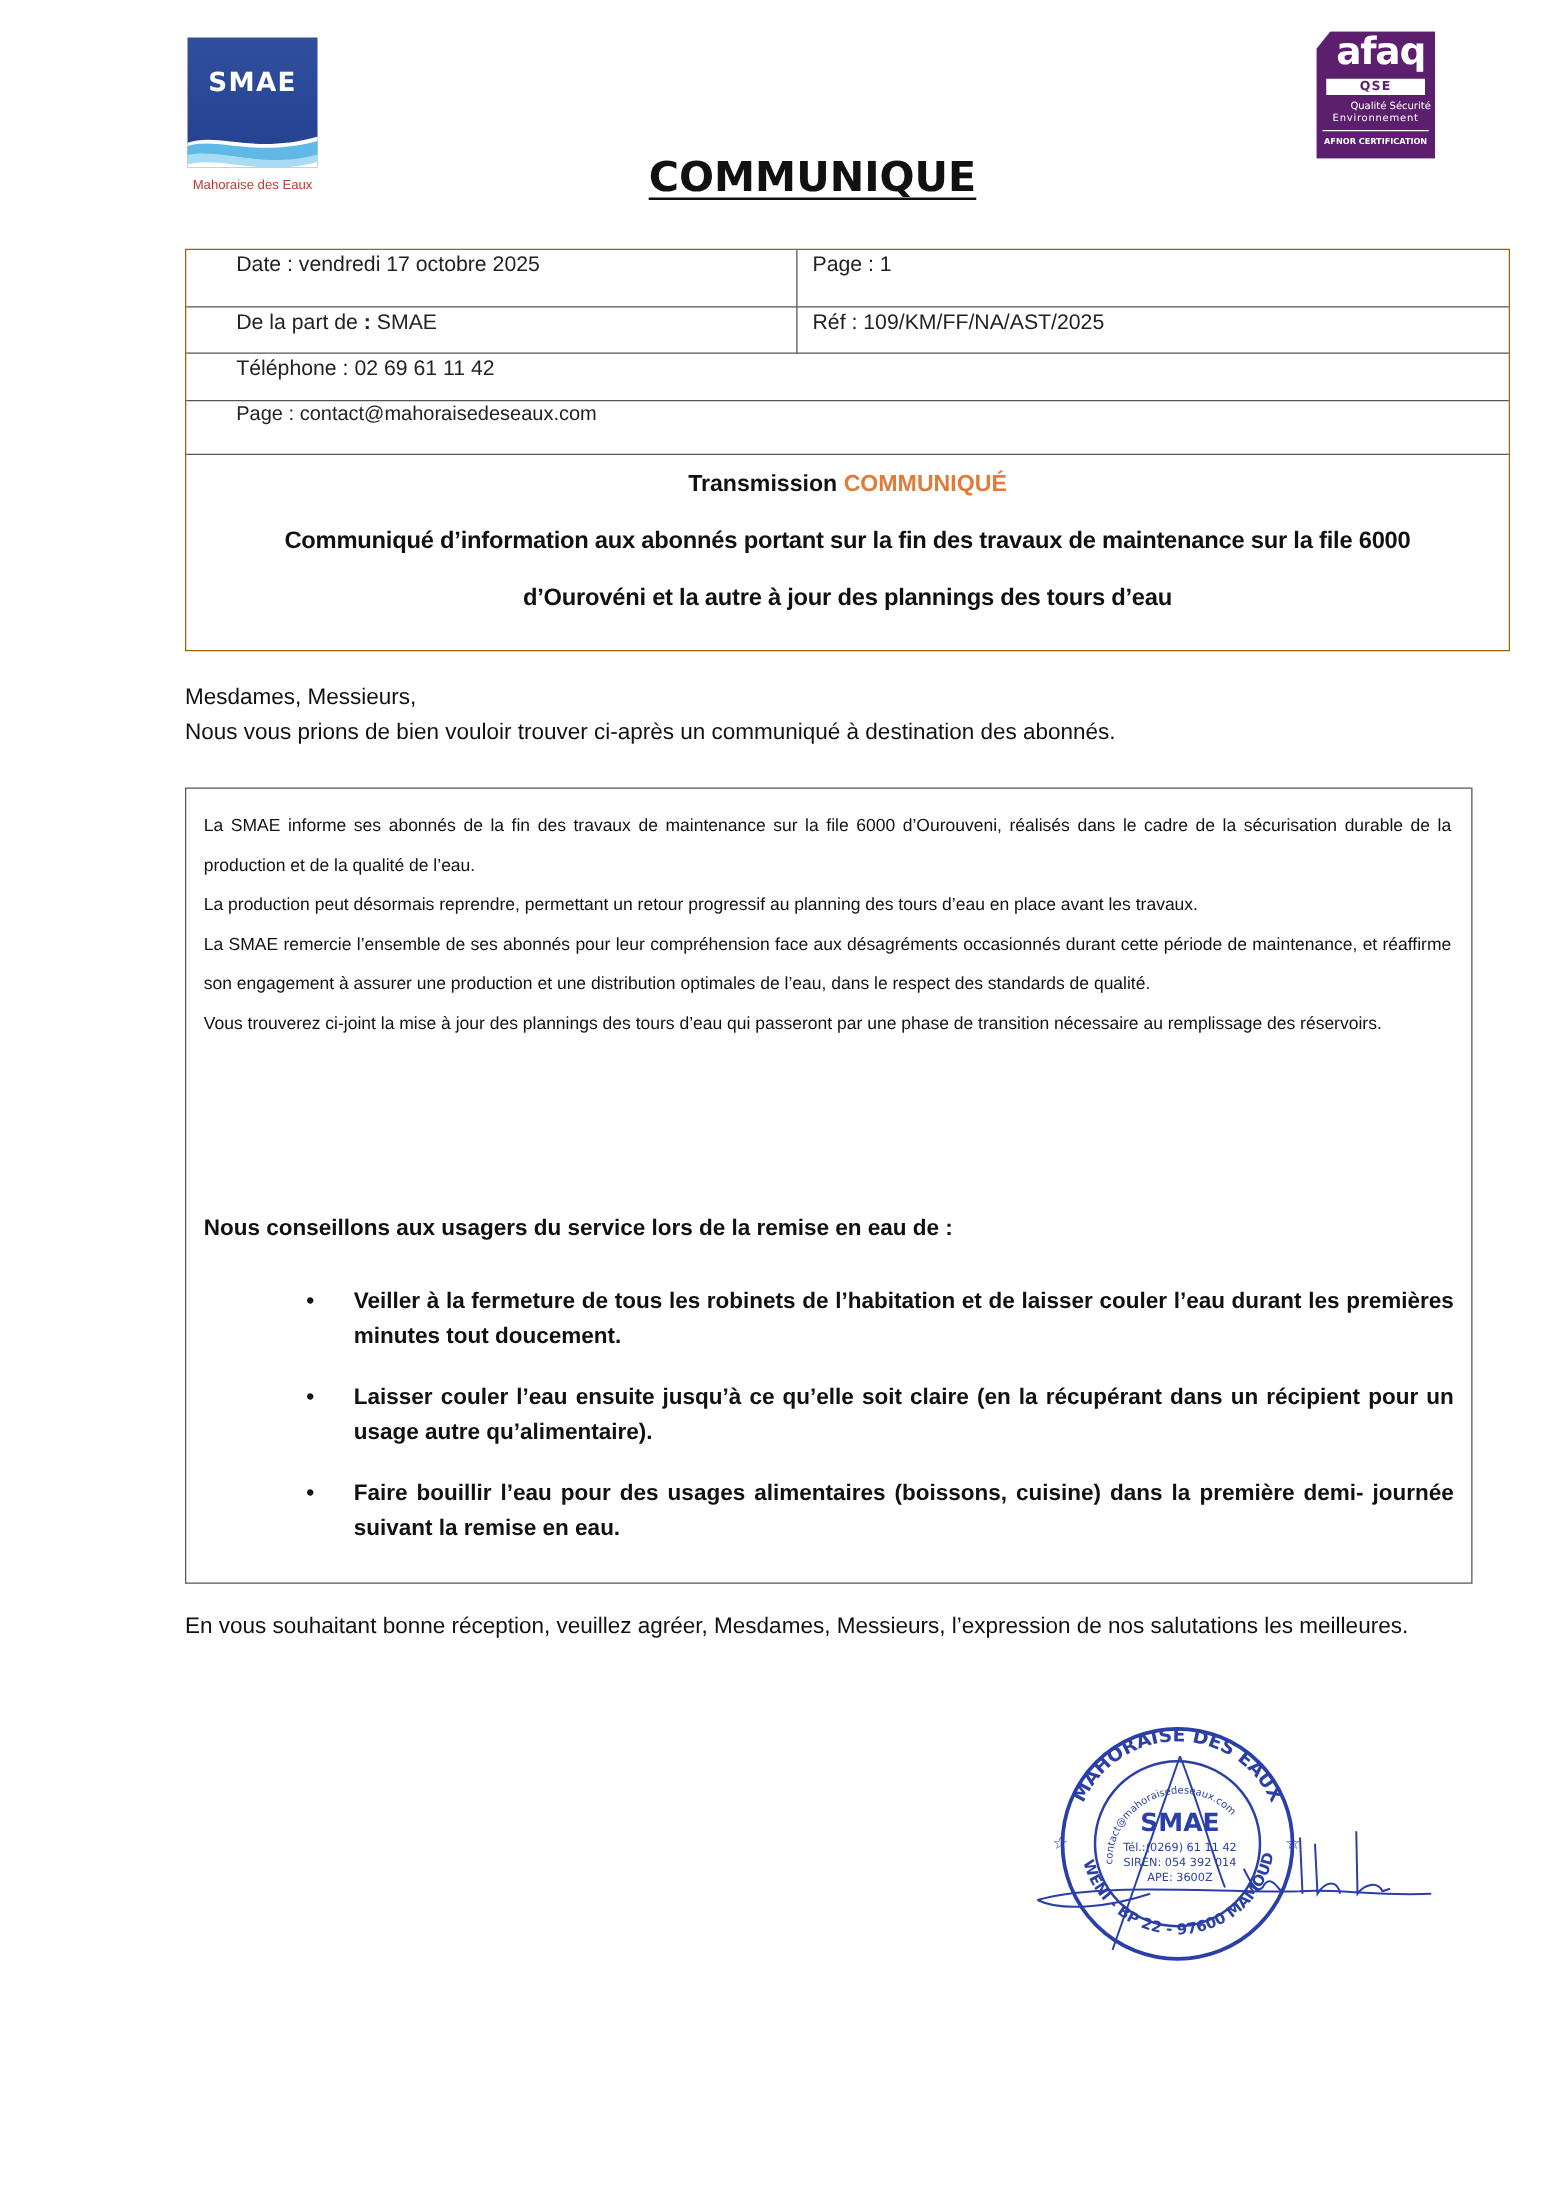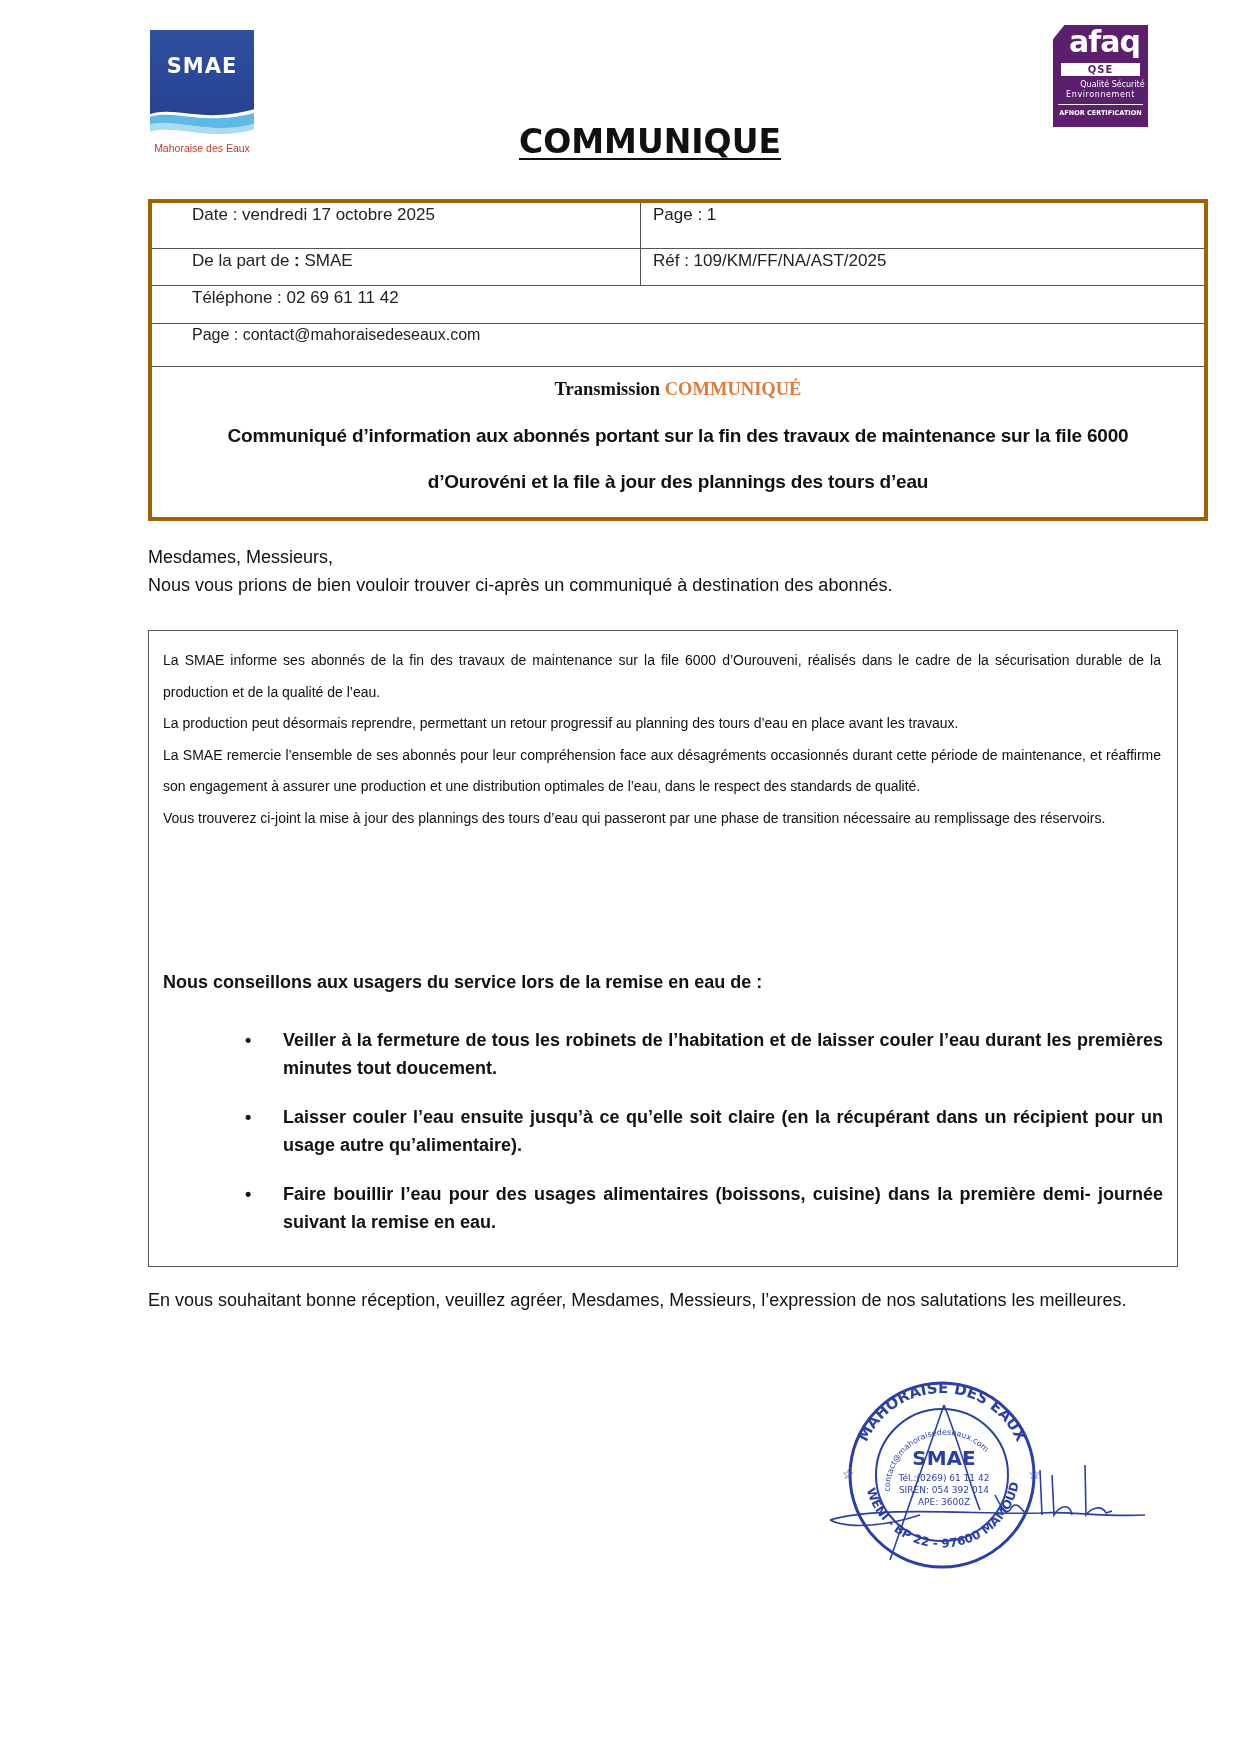--- a/index.html
+++ b/index.html
@@ -19,34 +19,34 @@
   .afaq-line { position: absolute; left: 0; right: 0; color: #fff; font-family: "DejaVu Sans", sans-serif; font-size: 8px; text-align: center; line-height: 10px; }
   .afaq-l1 { top: 55px; margin-left: 24px; }
   .afaq-l2 { top: 65px; letter-spacing: 0.6px; }
   .afaq-sep { position: absolute; left: 5px; right: 5px; top: 79px; height: 1px; background: #fff; }
   .afaq-cert { position: absolute; left: 0; right: 0; top: 83px; color: #fff; font-family: "DejaVu Sans", sans-serif; font-weight: bold; font-size: 6.5px; text-align: center; line-height: 10px; }
 
   
   .title { position: absolute; left: 0; width: 1300px; top: 122px; text-align: center; font-family: "DejaVu Sans", sans-serif; font-weight: bold; font-size: 33px; text-decoration: underline; text-decoration-thickness: 2px; text-underline-offset: 5px; letter-spacing: 0px; }
 
   
-  .hdr { position: absolute; left: 148px; top: 199px; width: 1060px; height: 322px; border: 4px solid #a16207; box-sizing: border-box; }
+  .hdr { position: absolute; left: 148px; top: 199px; width: 1060px; height: 322px; border: 1px solid #a16207; box-sizing: border-box; }
   .hrow { position: absolute; left: 0; right: 0; border-bottom: 1px solid #555; box-sizing: border-box; }
   .r1 { top: 0; height: 46px; }
   .r2 { top: 46px; height: 37px; }
   .r3 { top: 83px; height: 38px; }
   .r4 { top: 121px; height: 43px; }
   .vdiv { position: absolute; left: 488px; top: 0; height: 83px; width: 1px; background: #555; }
   .cell { position: absolute; font-size: 17px; font-family: "Liberation Sans", sans-serif; color: #222; }
   .c-left { left: 40px; top: 2px; }
   .c-right { left: 501px; top: 2px; }
   .r3 .cell, .r4 .cell { top: 2px; }
   .r4 .cell { font-size: 16px; }
 
-  .trans { position: absolute; left: 0; right: 0; top: 176px; text-align: center; font-weight: bold; font-size: 18.5px; font-family: Liberation Serif, serif; }
+  .trans { position: absolute; left: 0; right: 0; top: 176px; text-align: center; font-weight: bold; font-size: 18.5px; font-family: Liberation Sans, sans-serif; }
   .trans .accent { color: #e07b39; }
   .subj { position: absolute; left: 0; right: 0; text-align: center; font-weight: bold; font-size: 19px; font-family: "Liberation Sans", sans-serif; letter-spacing: -0.2px; }
   .subj1 { top: 222px; }
   .subj2 { top: 268px; }
 
   
   .salut { position: absolute; left: 148px; top: 543px; font-size: 18px; line-height: 28px; font-family: "Liberation Sans", sans-serif; }
   .intro { position: absolute; left: 148px; top: 571px; font-size: 18px; line-height: 28px; font-family: "Liberation Sans", sans-serif; }
 
   .box { position: absolute; left: 148px; top: 630px; width: 1030px; height: 637px; border: 1px solid #555; box-sizing: border-box; }
@@ -102,21 +102,21 @@
   </div>
   <div class="vdiv"></div>
   <div class="hrow r3">
     <span class="cell c-left">Téléphone : 02 69 61 11 42</span>
   </div>
   <div class="hrow r4">
     <span class="cell c-left">Page : contact@mahoraisedeseaux.com</span>
   </div>
   <div class="trans"><span>Transmission </span><span class="accent">COMMUNIQUÉ</span></div>
   <div class="subj subj1">Communiqué d’information aux abonnés portant sur la fin des travaux de maintenance sur la file 6000</div>
-  <div class="subj subj2">d’Ourovéni et la file à jour des plannings des tours d’eau</div>
+  <div class="subj subj2">d’Ourovéni et la autre à jour des plannings des tours d’eau</div>
 </div>
 
 <div class="salut">Mesdames, Messieurs,</div>
 <div class="intro">Nous vous prions de bien vouloir trouver ci-après un communiqué à destination des abonnés.</div>
 
 <div class="box">
   <div class="box-text">
     <p>La SMAE informe ses abonnés de la fin des travaux de maintenance sur la file 6000 d’Ourouveni, réalisés dans le cadre de la sécurisation durable de la production et de la qualité de l’eau.</p>
     <p>La production peut désormais reprendre, permettant un retour progressif au planning des tours d’eau en place avant les travaux.</p>
     <p>La SMAE remercie l’ensemble de ses abonnés pour leur compréhension face aux désagréments occasionnés durant cette période de maintenance, et réaffirme son engagement à assurer une production et une distribution optimales de l’eau, dans le respect des standards de qualité.</p>

